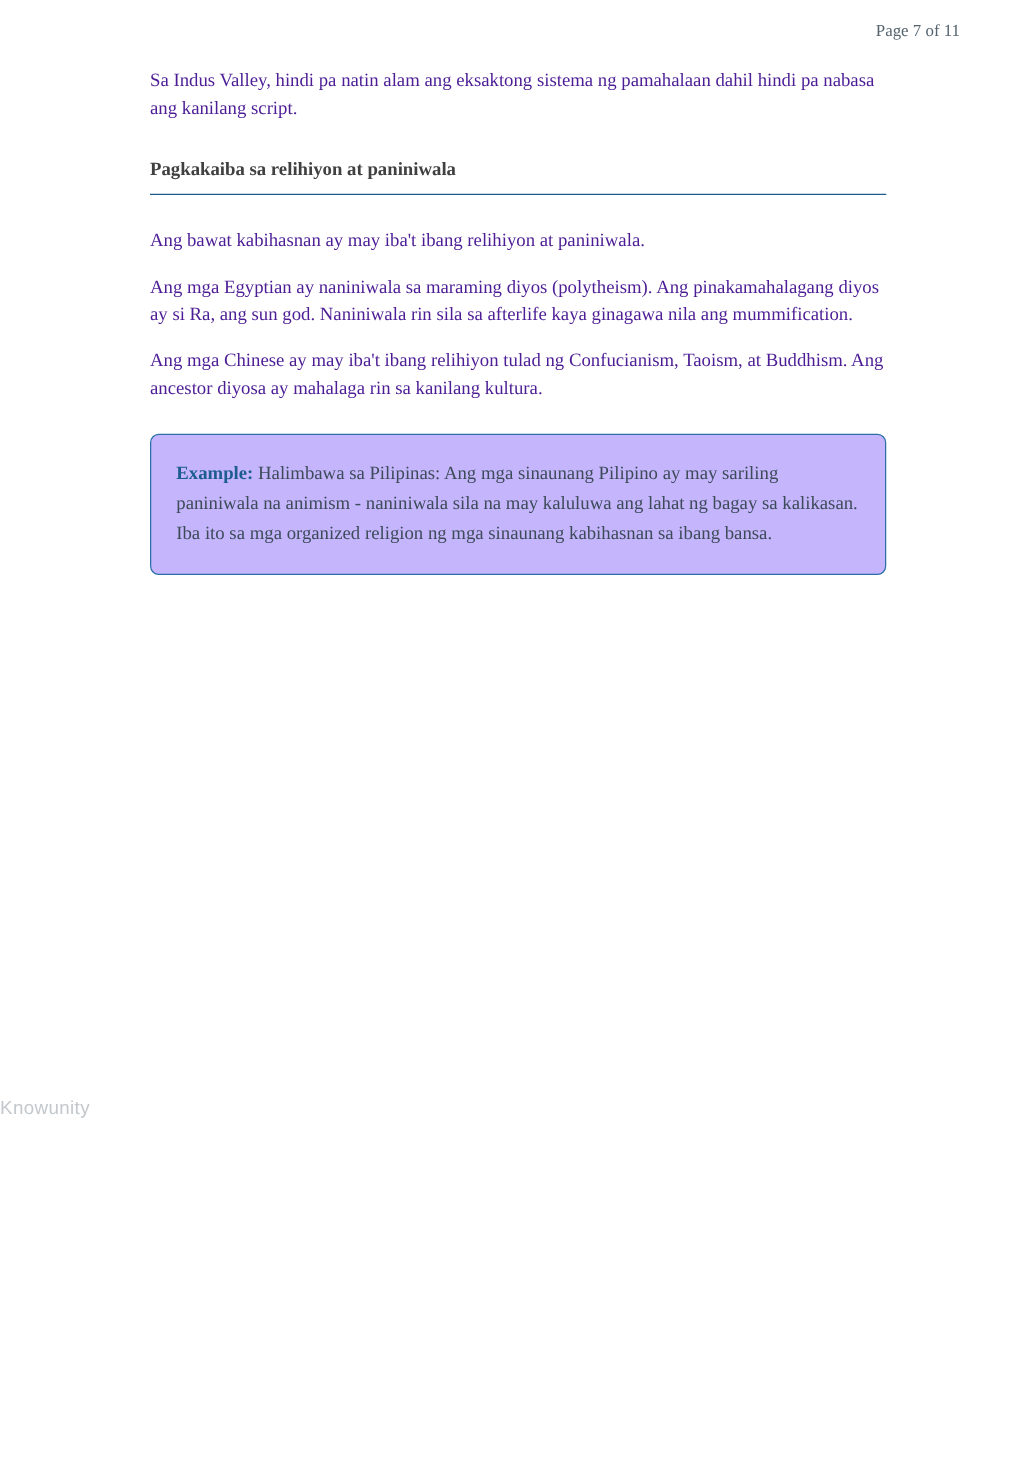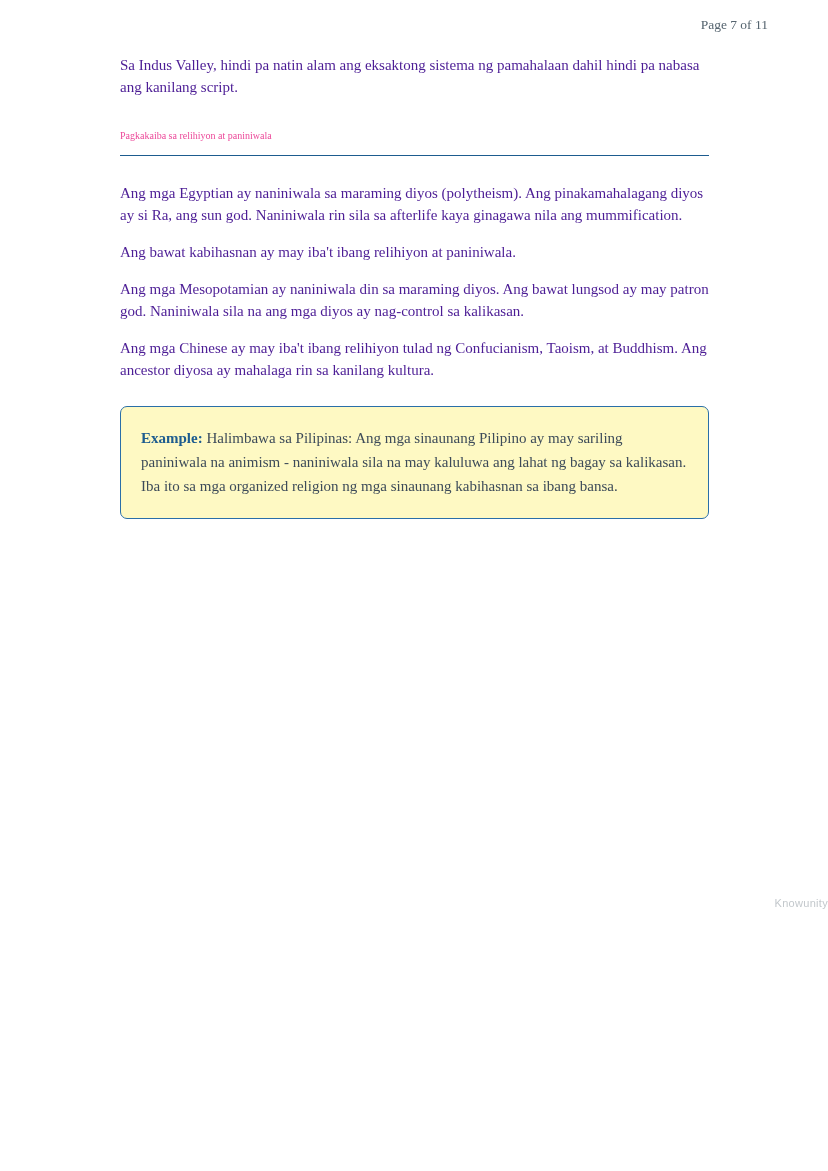--- a/index.html
+++ b/index.html
@@ -30,84 +30,83 @@
     left: 120px;
     width: 589px;
   }
   .para {
     font-size: 15px;
     line-height: 22px;
     margin: 0 0 15px 0;
     color: #4c1d95;
   }
   .section-heading {
-    font-size: 10px;
+    font-size: 15px;
     line-height: 20px;
-    font-weight: normal;
-    color: #ec4899;
+    font-weight: bold;
+    color: #404040;
     margin: 28px 0 0 0;
   }
   .section-rule {
     border: none;
     border-top: 1.5px solid #1d5c8f;
     margin: 9px 0 26px 0;
     width: 100%;
   }
   .example-box {
     margin-top: 25px;
     border: 1.5px solid #2a6fa8;
     border-radius: 7px;
-    background: #fef9c3;
+    background: #c4b5fd;
     padding: 19px 20px 20px 20px;
     box-sizing: border-box;
     width: 100%;
   }
   .example-text {
     font-size: 15px;
     line-height: 24px;
     color: #3d4b59;
     margin: 0;
   }
   .example-label {
     font-weight: bold;
     color: #1d5c8f;
   }
   .footer-brand {
     position: absolute;
-    bottom: 26px;
+    bottom: 40px;
     left: 0;
     width: 100%;
-    text-align: right;
+    text-align: left;
     font-family: "Liberation Sans", "DejaVu Sans", sans-serif;
-    font-size: 11px;
+    font-size: 15px;
     font-weight: 500;
     letter-spacing: 0.3px;
     color: #c3c8cc;
   }
 </style>
 </head>
 <body>
 
 <div class="page">
 
   <div class="page-number">Page 7 of 11</div>
 
   <div class="content">
 
     <p class="para">Sa Indus Valley, hindi pa natin alam ang eksaktong sistema ng pamahalaan dahil hindi pa nabasa ang kanilang script.</p>
 
     <h2 class="section-heading">Pagkakaiba sa relihiyon at paniniwala</h2>
 
     <hr class="section-rule">
 
+    <p class="para">Ang bawat kabihasnan ay may iba't ibang relihiyon at paniniwala.</p>
+
     <p class="para">Ang mga Egyptian ay naniniwala sa maraming diyos (polytheism). Ang pinakamahalagang diyos ay si Ra, ang sun god. Naniniwala rin sila sa afterlife kaya ginagawa nila ang mummification.</p>
 
-    <p class="para">Ang bawat kabihasnan ay may iba't ibang relihiyon at paniniwala.</p>
-
-    <p class="para">Ang mga Mesopotamian ay naniniwala din sa maraming diyos. Ang bawat lungsod ay may patron god. Naniniwala sila na ang mga diyos ay nag-control sa kalikasan.</p>
 
     <p class="para">Ang mga Chinese ay may iba't ibang relihiyon tulad ng Confucianism, Taoism, at Buddhism. Ang ancestor diyosa ay mahalaga rin sa kanilang kultura.</p>
 
 
     <div class="example-box">
       <p class="example-text"><span class="example-label">Example:</span><span> Halimbawa sa Pilipinas: Ang mga sinaunang Pilipino ay may sariling paniniwala na animism - naniniwala sila na may kaluluwa ang lahat ng bagay sa kalikasan. Iba ito sa mga organized religion ng mga sinaunang kabihasnan sa ibang bansa.</span></p>
     </div>
 
   </div>
 

